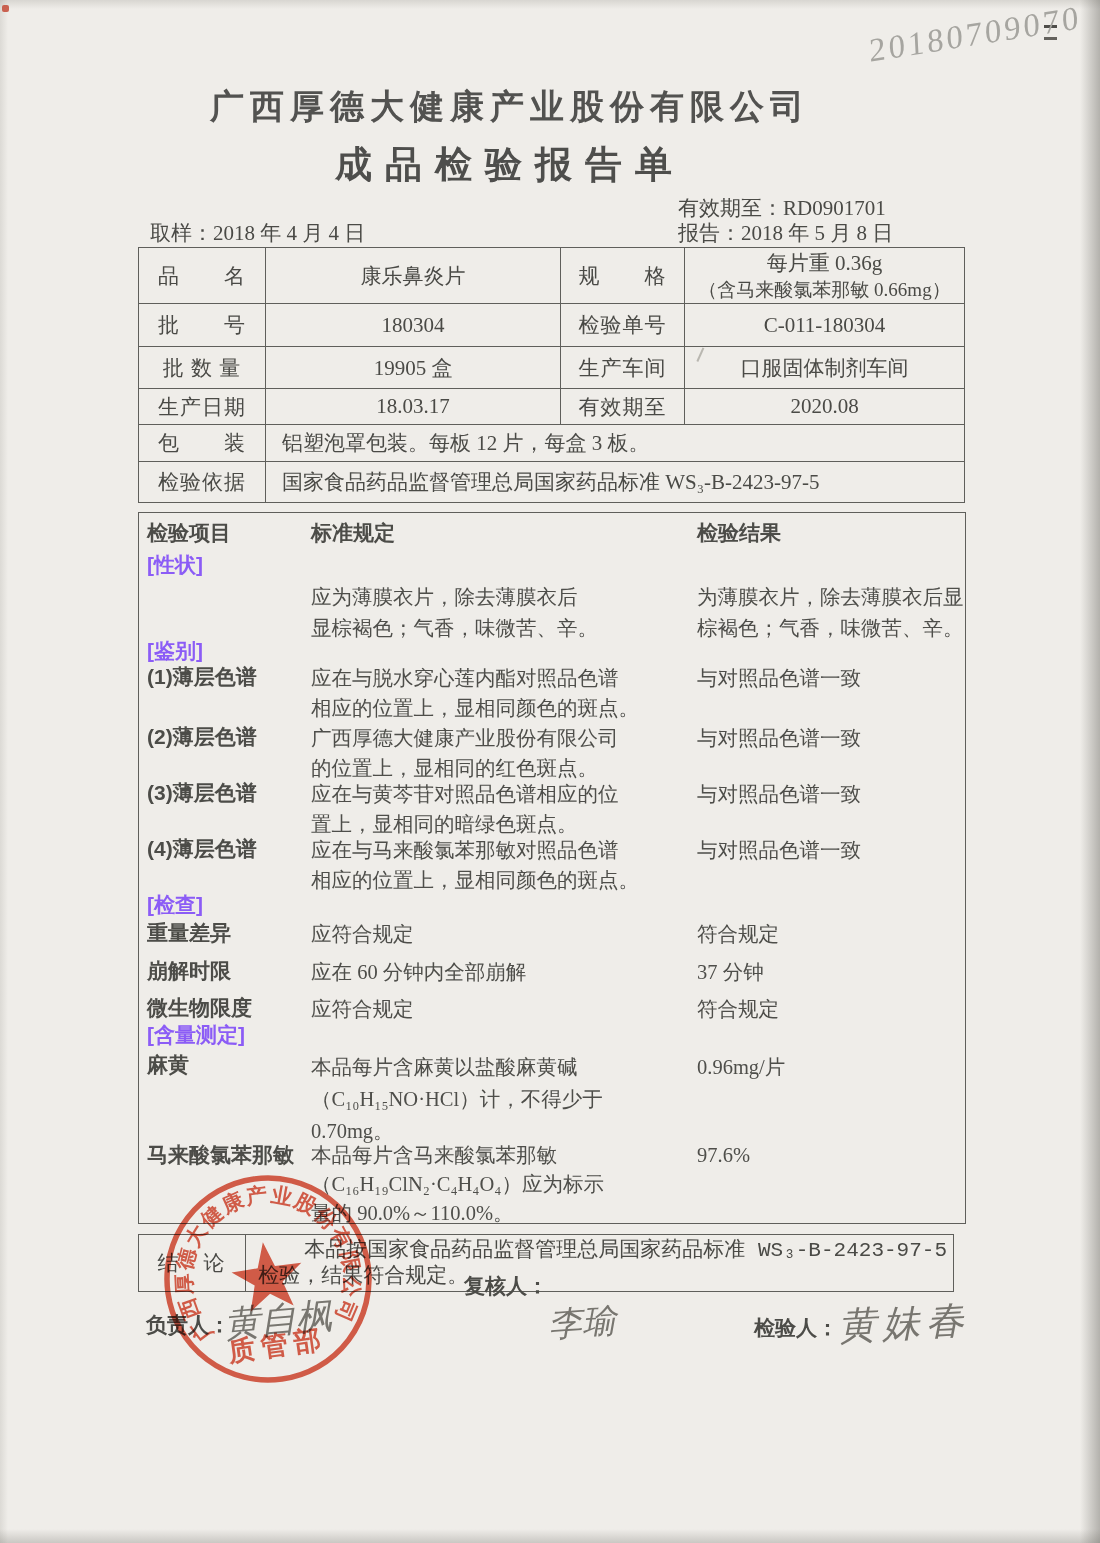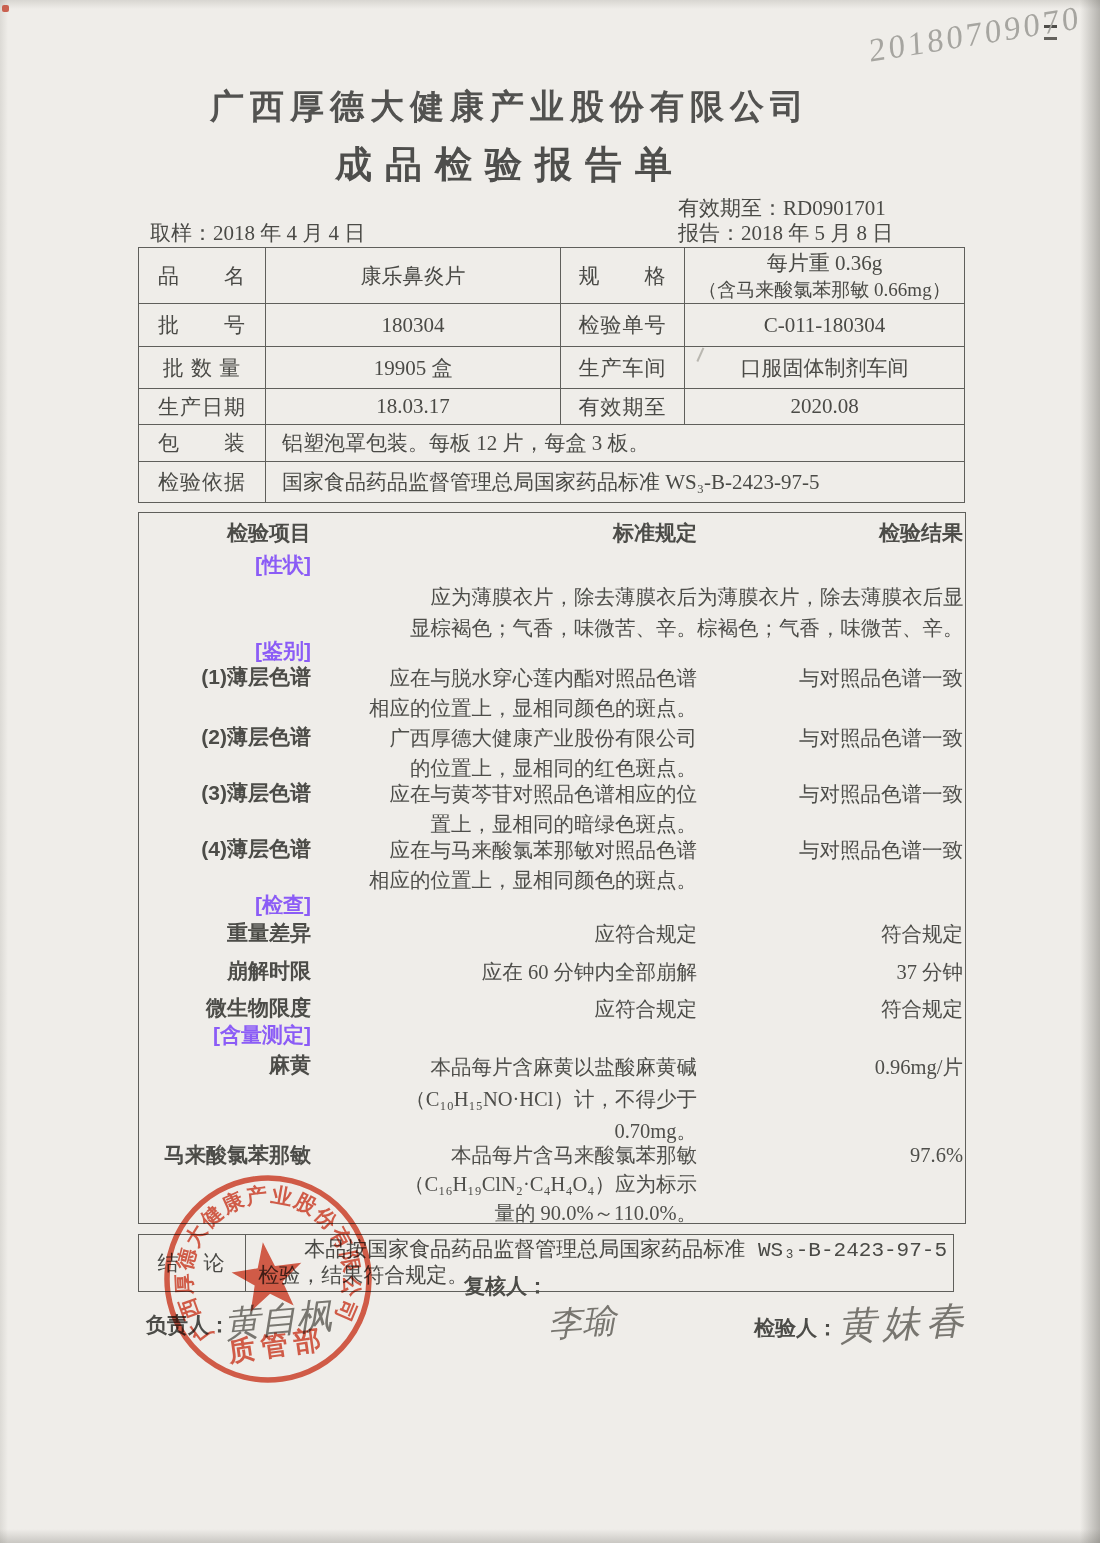--- a/index.html
+++ b/index.html
@@ -40,21 +40,21 @@
   table.info{border-collapse:collapse;table-layout:fixed;width:826px;}
   table.info td{border:1.6px solid #5f5f5b;text-align:center;
     font-size:21px;color:#4a4a46;padding:0;overflow:hidden;}
   table.info td.lbl{letter-spacing:1px;}
   table.info td.left{text-align:left;padding-left:16px;}
   .spec2{font-size:19px;}
   
   .resbox{left:138px;top:512px;width:826px;height:710px;
     border:1.6px solid #5f5f5b;background:transparent;}
   .r-row{position:absolute;left:0;width:824px;display:grid;
-    grid-template-columns:164px 386px 1fr;padding-left:8px;box-sizing:border-box;text-align:right;}
+    grid-template-columns:164px 386px 1fr;padding-left:8px;box-sizing:border-box;}
   .r-item{font-family:"Liberation Sans","DejaVu Sans",sans-serif;
     font-size:21px;font-weight:600;color:#4c4c48;white-space:nowrap;}
   .r-sec{font-family:"Liberation Sans","DejaVu Sans",sans-serif;
     font-size:21px;font-weight:600;color:#8b5cf6;}
   .r-txt{font-size:20.5px;color:#4e4e4a;}
   .r-txt div{white-space:nowrap;}
   .lh30 .r-txt div{line-height:30px;}
   .lh31 .r-txt div{line-height:31px;}
   .lh32 .r-txt div{line-height:32px;}
   .lh29 .r-txt div{line-height:29px;}

